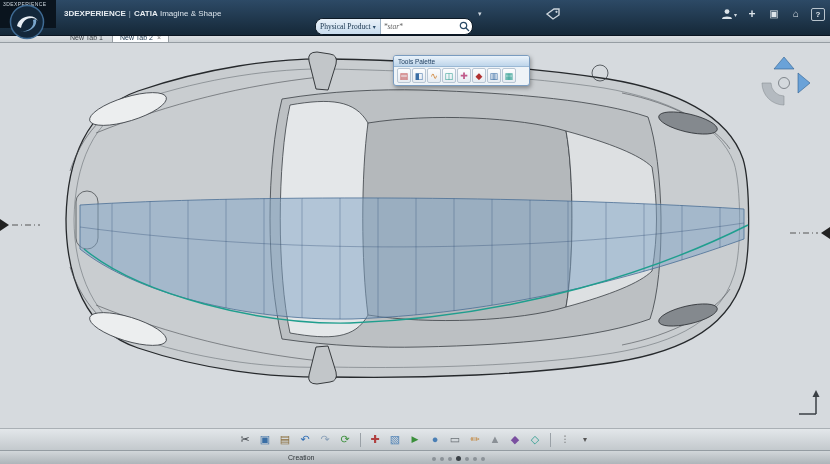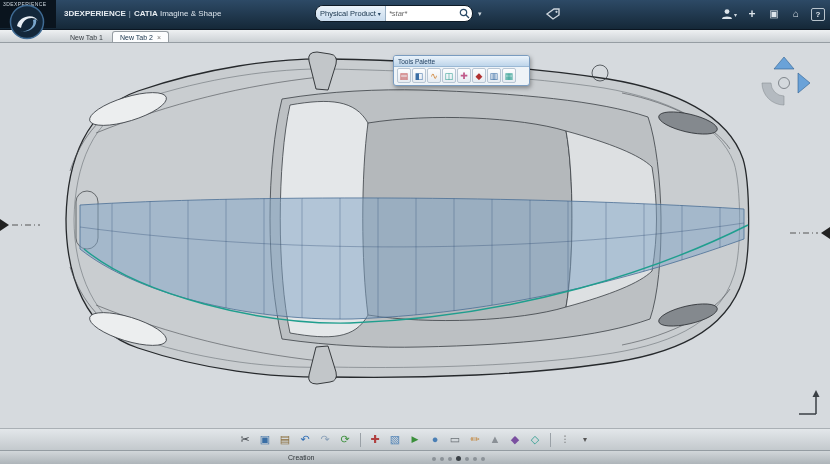--- a/index.html
+++ b/index.html
@@ -1,32 +1,32 @@
 <!DOCTYPE html>
 <html><head>
 <meta charset="utf-8">
 <style>
   * { margin:0; padding:0; box-sizing:border-box; }
   html,body { width:830px; height:464px; overflow:hidden; background:#d6dade;
     font-family:"Liberation Sans", sans-serif; }
   #app { position:relative; width:830px; height:464px; overflow:hidden; }
 
   
-  .topbar { position:absolute; left:0; top:0; width:830px; height:30px;
+  .topbar { position:absolute; left:0; top:0; width:830px; height:36px;
     background:linear-gradient(#2d4a66,#152838); border-bottom:1px solid #0b1622; z-index:5; }
   .logo-block { position:absolute; left:0; top:0; width:56px; height:28px; background:#0a141e; }
   .logo-small { position:absolute; left:3px; top:1px; font-size:5px; letter-spacing:.4px; color:#cfd8e0; }
   .logo-swirl { position:absolute; left:9px; top:4px; z-index:30; cursor:pointer; }
   .brand { position:absolute; left:64px; top:0; height:28px; line-height:28px; font-size:8px; color:#e8edf2; white-space:nowrap; }
   .brand b { font-weight:bold; }
   .brand .dim { color:#9fb2c2; margin:0 3px; }
   .brand .mod { font-weight:normal; color:#dbe4ec; }
 
-  .search-box { position:absolute; left:315px; top:5px; height:17px; width:158px;
-    background:#fff; border:1px solid #0d1a26; border-radius:8px; display:flex; align-items:stretch; overflow:hidden; }
+  .search-box { position:absolute; left:315px; top:18px; height:17px; width:158px;
+    background:#fff; border:1px solid #0d1a26; border-radius:8px; display:flex; align-items:stretch; overflow:hidden;font-family:Liberation Serif, serif; }
   .search-scope { display:flex; align-items:center; gap:2px; padding:0 4px;
     background:linear-gradient(#eaf2f9,#c9dcee); border-right:1px solid #9ab0c4;
     font-size:7.5px; color:#16324a; white-space:nowrap; }
   .search-scope .caret { font-size:6px; color:#2a4a66; }
   .search-value { flex:1; font-size:7.5px; font-style:italic; color:#666; line-height:15px; padding:0 3px; white-space:nowrap; }
   .search-mag { width:15px; display:flex; align-items:center; justify-content:center; }
   .search-caret-out { position:absolute; left:478px; top:10px; font-size:7px; color:#cfd8e0; }
   .tag-icon { position:absolute; left:545px; top:7px; }
 
   .top-right { position:absolute; right:5px; top:0; height:28px; display:flex; align-items:center; gap:8px; }

